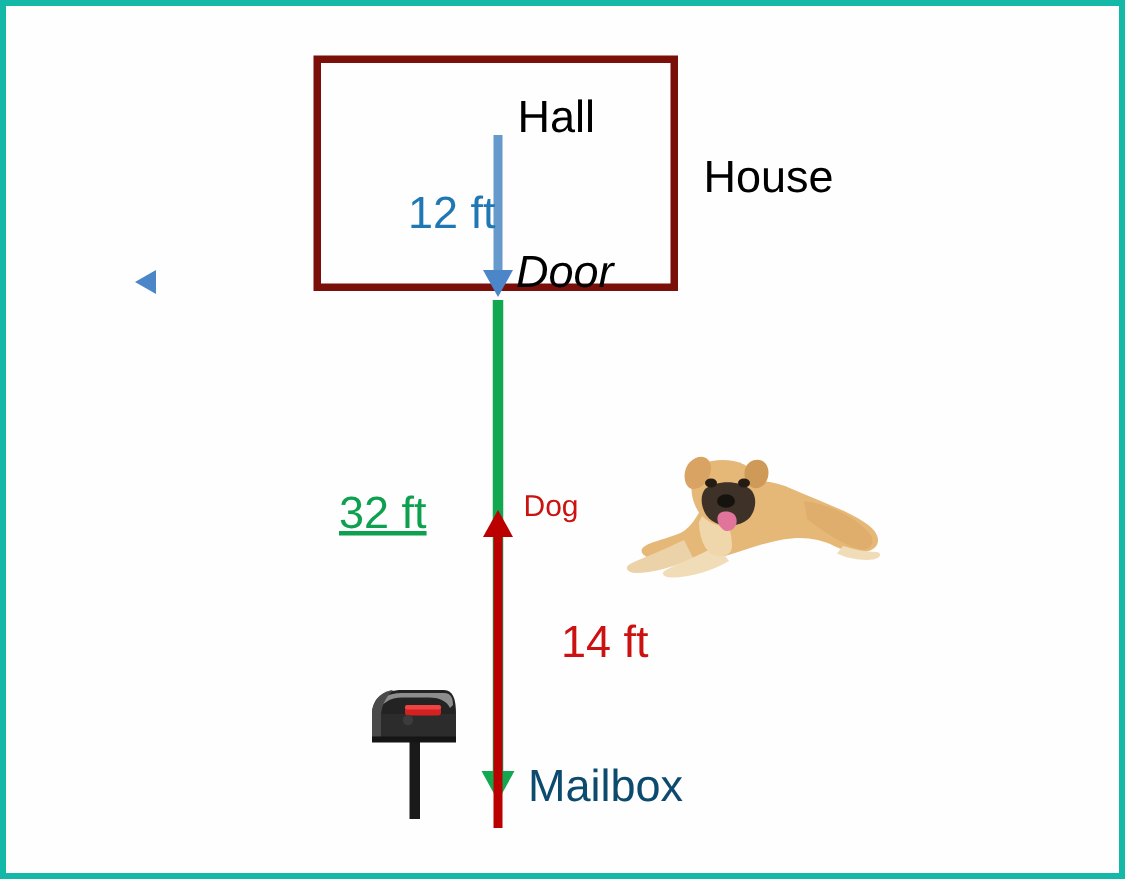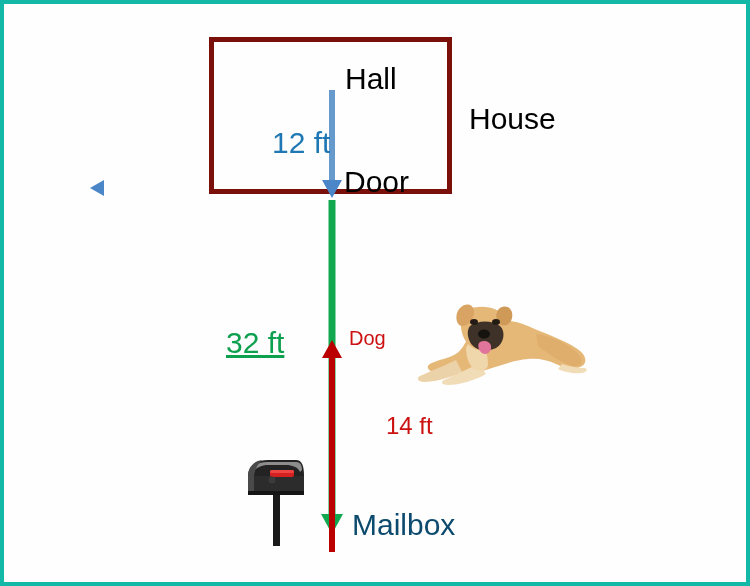--- a/index.html
+++ b/index.html
@@ -56,20 +56,21 @@
     left: 465px;
     top: 100px;
     font-size: 30px;
     color: #000000;
   }
   #label-door {
     left: 340px;
     top: 163px;
     font-size: 30px;
     color: #000000;
+    font-style: italic;
   }
   #label-12ft {
     left: 228px;
     top: 124px;
     font-size: 30px;
     color: #1f78b4;
     margin-left: 40px;
   }
   #label-32ft {
     left: 222px;
@@ -80,23 +81,22 @@
   }
   #label-dog {
     left: 345px;
     top: 324px;
     font-size: 20px;
     color: #cc1111;
   }
   #label-14ft {
     left: 370px;
     top: 410px;
-    font-size: 24px;
+    font-size: 30px;
     color: #cc1111;
-    margin-left: 12px;
   }
   #label-mailbox {
     left: 348px;
     top: 506px;
     font-size: 30px;
     color: #0c4a6e;
   }
 
   
   #arrows {

